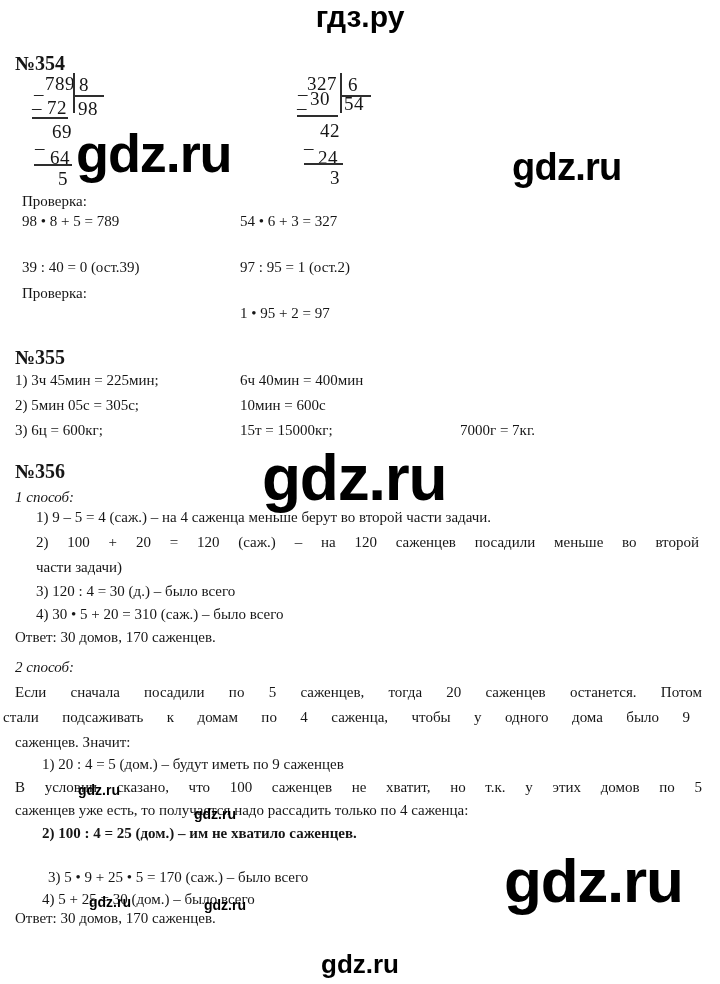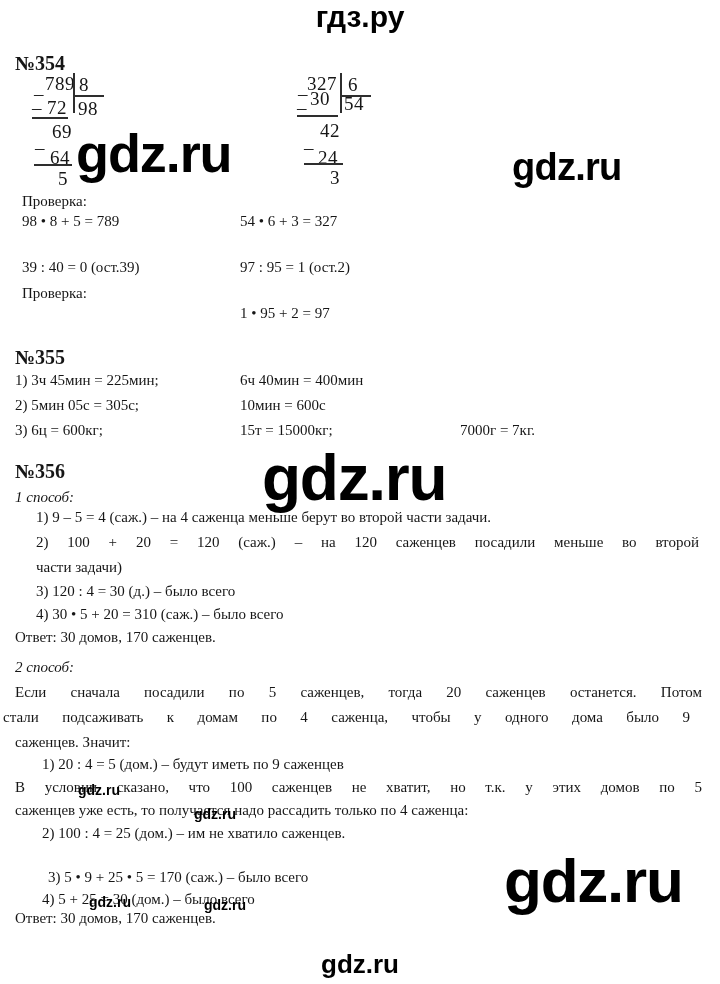--- a/index.html
+++ b/index.html
@@ -98,21 +98,21 @@
   <div class="t" style="left:36px;top:602px;">4) 30 • 5 + 20 = 310 (саж.) – было всего</div>
   <div class="t" style="left:15px;top:625px;">Ответ: 30 домов, 170 саженцев.</div>
 
   <div class="t i" style="left:15px;top:655px;">2 способ:</div>
   <div class="t j" style="left:15px;top:680px;width:687px;">Если сначала посадили по 5 саженцев, тогда 20 саженцев останется. Потом</div>
   <div class="t j" style="left:3px;top:705px;width:687px;">стали подсаживать к домам по 4 саженца, чтобы у одного дома было 9</div>
   <div class="t" style="left:15px;top:730px;">саженцев. Значит:</div>
   <div class="t" style="left:42px;top:752px;">1) 20 : 4 = 5 (дом.) – будут иметь по 9 саженцев</div>
   <div class="t j" style="left:15px;top:775px;width:687px;">В условии сказано, что 100 саженцев не хватит, но т.к. у этих домов по 5</div>
   <div class="t" style="left:15px;top:798px;">саженцев уже есть, то получается надо рассадить только по 4 саженца:</div>
-  <div class="t" style="left:42px;top:821px;">2) 100 : 4 = 25 (дом.) – им не хватило саженцев.</div>
+  <div class="t" style="left:42px;top:821px;font-weight:bold;">2) 100 : 4 = 25 (дом.) – им не хватило саженцев.</div>
   <div class="t" style="left:48px;top:865px;">3) 5 • 9 + 25 • 5 = 170 (саж.) – было всего</div>
   <div class="t" style="left:42px;top:887px;">4) 5 + 25 = 30 (дом.) – было всего</div>
   <div class="t" style="left:15px;top:906px;">Ответ: 30 домов, 170 саженцев.</div>
 
   <div class="wm" style="left:76px;top:126px;font-size:54px;">gdz.ru</div>
   <div class="wm" style="left:512px;top:148px;font-size:38px;">gdz.ru</div>
   <div class="wm" style="left:262px;top:446px;font-size:64px;">gdz.ru</div>
   <div class="wm" style="left:504px;top:850px;font-size:62px;">gdz.ru</div>
   <div class="wm" style="left:78px;top:783px;font-size:14px;letter-spacing:0;">gdz.ru</div>
   <div class="wm" style="left:194px;top:807px;font-size:14px;letter-spacing:0;">gdz.ru</div>

